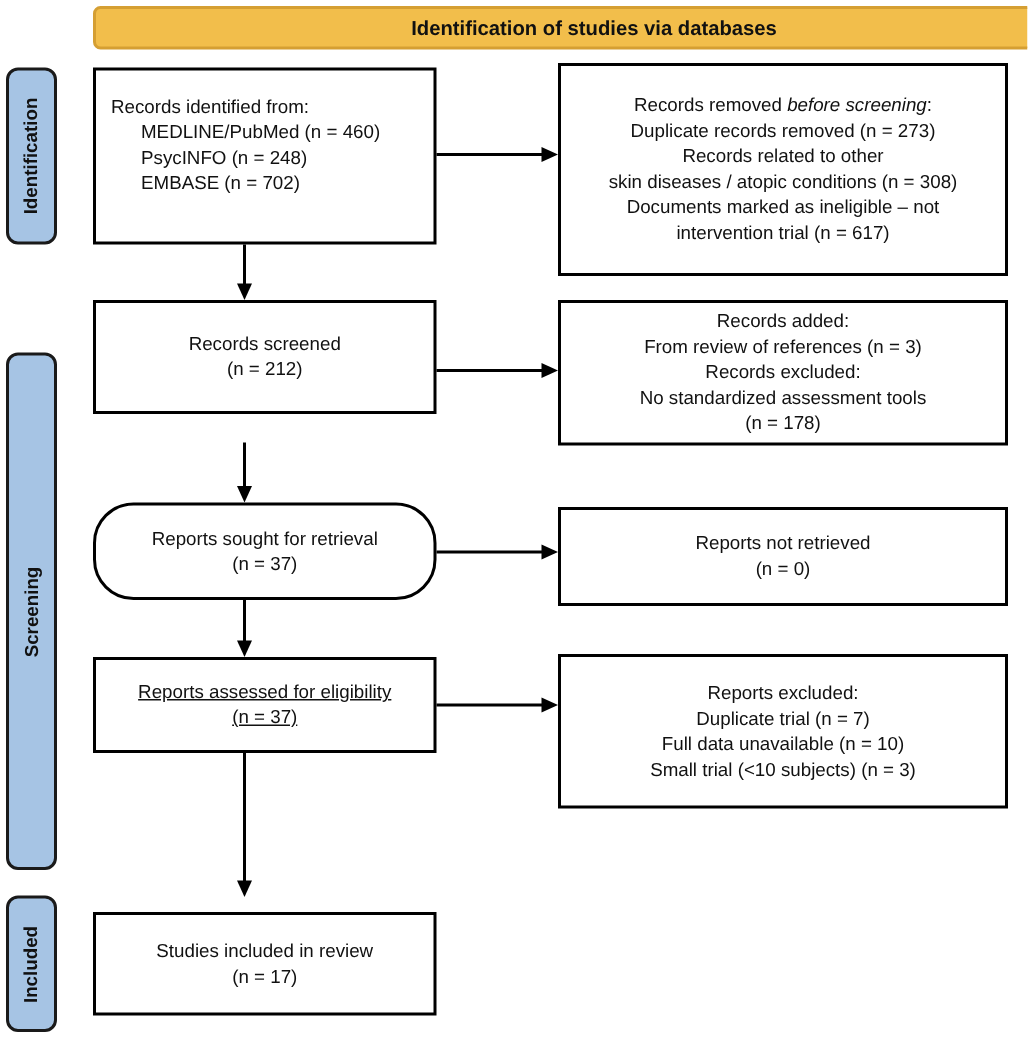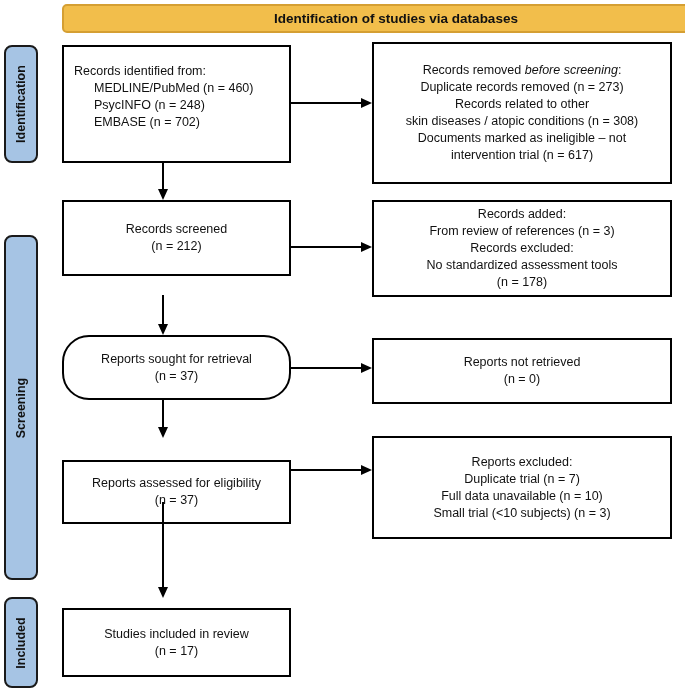--- a/index.html
+++ b/index.html
@@ -62,21 +62,21 @@
   .box.lefted   { align-items: flex-start; text-align: left; padding: 2px 6px 16px 10px; }
   .box .indent  { margin-left: 20px; }
   .left-col  { left: 62px;  width: 229px; }
   .right-col { left: 372px; width: 300px; }
   #box-records-identified { top: 45px;  height: 118px; }
   #box-records-removed    { top: 42px;  height: 142px; }
   #box-records-screened   { top: 200px; height: 76px;  }
   #box-records-added      { top: 200px; height: 97px; text-align: right;  }
   #box-reports-sought     { top: 335px; height: 65px; border-radius: 27px;  }
   #box-reports-not-retrieved { top: 338px; height: 66px; }
-  #box-reports-assessed   { top: 460px; height: 64px;  }
+  #box-reports-assessed   { top: 438px; height: 64px; text-decoration: underline;  }
   #box-reports-excluded   { top: 436px; height: 103px; }
   #box-studies-included   { top: 608px; height: 69px;  }
   .it { font-style: italic; }
   
   #arrows {
     position: absolute;
     left: 0; top: 0;
     width: 685px; height: 693px;
     pointer-events: none;
   }

